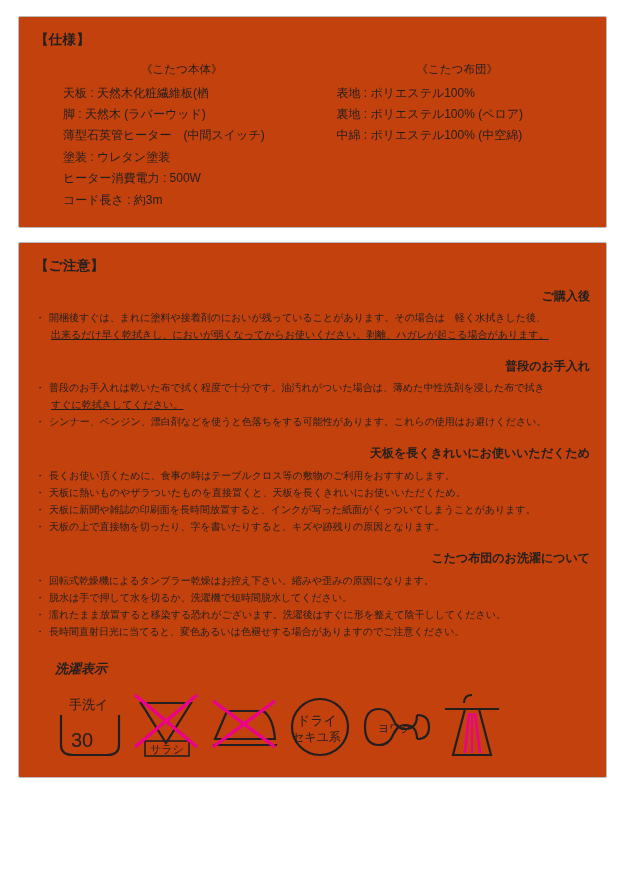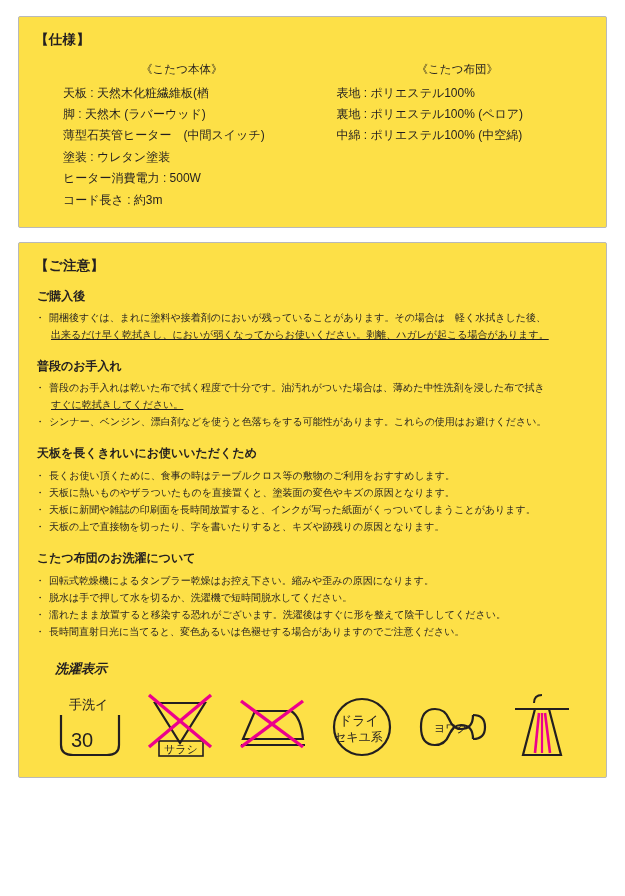--- a/index.html
+++ b/index.html
@@ -20,21 +20,21 @@
     width: 625px;
     height: 896px;
     position: relative;
     padding: 16px 18px;
   }
   .panel {
     border: 1px solid #b9b9b9;
     border-radius: 2px;
     padding: 13px 16px 16px 16px;
     margin-bottom: 14px;
-    background: #fde047;
+    background: #c2410c;
   }
   .panel-title {
     font-size: 13.5px;
     font-weight: bold;
     margin: 0 0 10px 0;
     letter-spacing: 0.3px;
   }
   
   .spec-cols {
     display: flex;
@@ -56,20 +56,21 @@
   .spec-list li {
     font-size: 12px;
     line-height: 1.78;
     white-space: pre;
   }
   
   .sub-head {
     font-size: 12px;
     font-weight: bold;
     margin: 14px 0 5px 2px;
+    text-align: right;
   }
   .sub-head.first { margin-top: 2px; }
   .bullets {
     list-style: none;
     margin: 0;
     padding: 0;
   }
   .bullets li {
     position: relative;
     padding-left: 14px;
@@ -89,21 +90,20 @@
   .wash-block { margin-top: 18px; padding-left: 20px; }
   .wash-title {
     font-size: 13px;
     font-weight: bold;
     margin-bottom: 8px;
     font-style: italic;
   }
   .wash-icons {
     display: flex;
     align-items: flex-end;
-    gap: 14px;
   }
   .wash-icon { width: 76px; height: 74px; position: relative; }
   .wash-icon svg { display: block; }
 </style>
 </head>
 <body>
 
 <div class="page">
 
   <section class="panel">
@@ -149,21 +149,21 @@
         <span class="ln2">すぐに乾拭きしてください。</span>
       </li>
       <li>
         <span>シンナー、ベンジン、漂白剤などを使うと色落ちをする可能性があります。これらの使用はお避けください。</span>
       </li>
     </ul>
 
     <h3 class="sub-head">天板を長くきれいにお使いいただくため</h3>
     <ul class="bullets">
       <li><span>長くお使い頂くために、食事の時はテーブルクロス等の敷物のご利用をおすすめします。</span></li>
-      <li><span>天板に熱いものやザラついたものを直接置くと、塗装面の変色やキズの原因となります。</span></li>
+      <li><span>天板に熱いものやザラついたものを直接置くと、天板を長くきれいにお使いいただくため。</span></li>
       <li><span>天板に新聞や雑誌の印刷面を長時間放置すると、インクが写った紙面がくっついてしまうことがあります。</span></li>
       <li><span>天板の上で直接物を切ったり、字を書いたりすると、キズや跡残りの原因となります。</span></li>
     </ul>
 
     <h3 class="sub-head">こたつ布団のお洗濯について</h3>
     <ul class="bullets">
       <li><span>回転式乾燥機によるタンブラー乾燥はお控え下さい。縮みや歪みの原因になります。</span></li>
       <li><span>脱水は手で押して水を切るか、洗濯機で短時間脱水してください。</span></li>
       <li><span>濡れたまま放置すると移染する恐れがございます。洗濯後はすぐに形を整えて陰干ししてください。</span></li>
       <li><span>長時間直射日光に当てると、変色あるいは色褪せする場合がありますのでご注意ください。</span></li>

